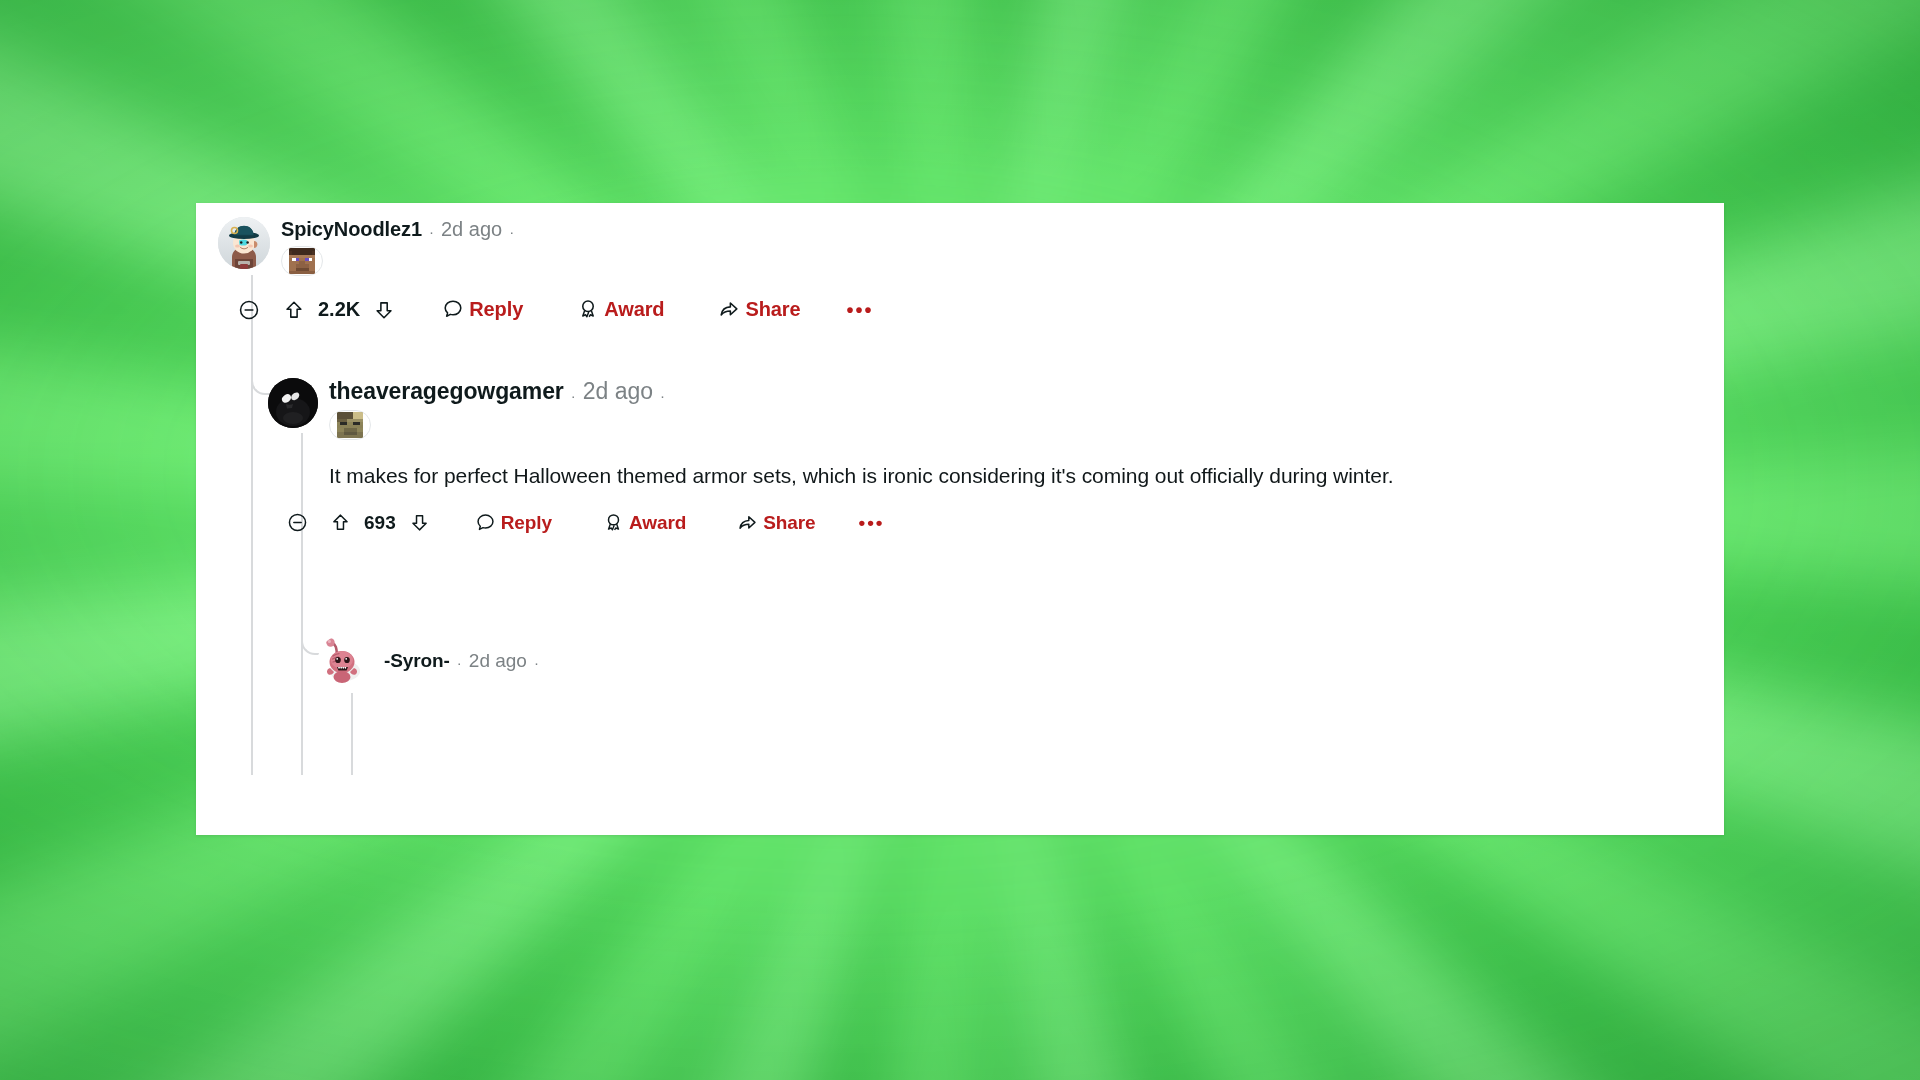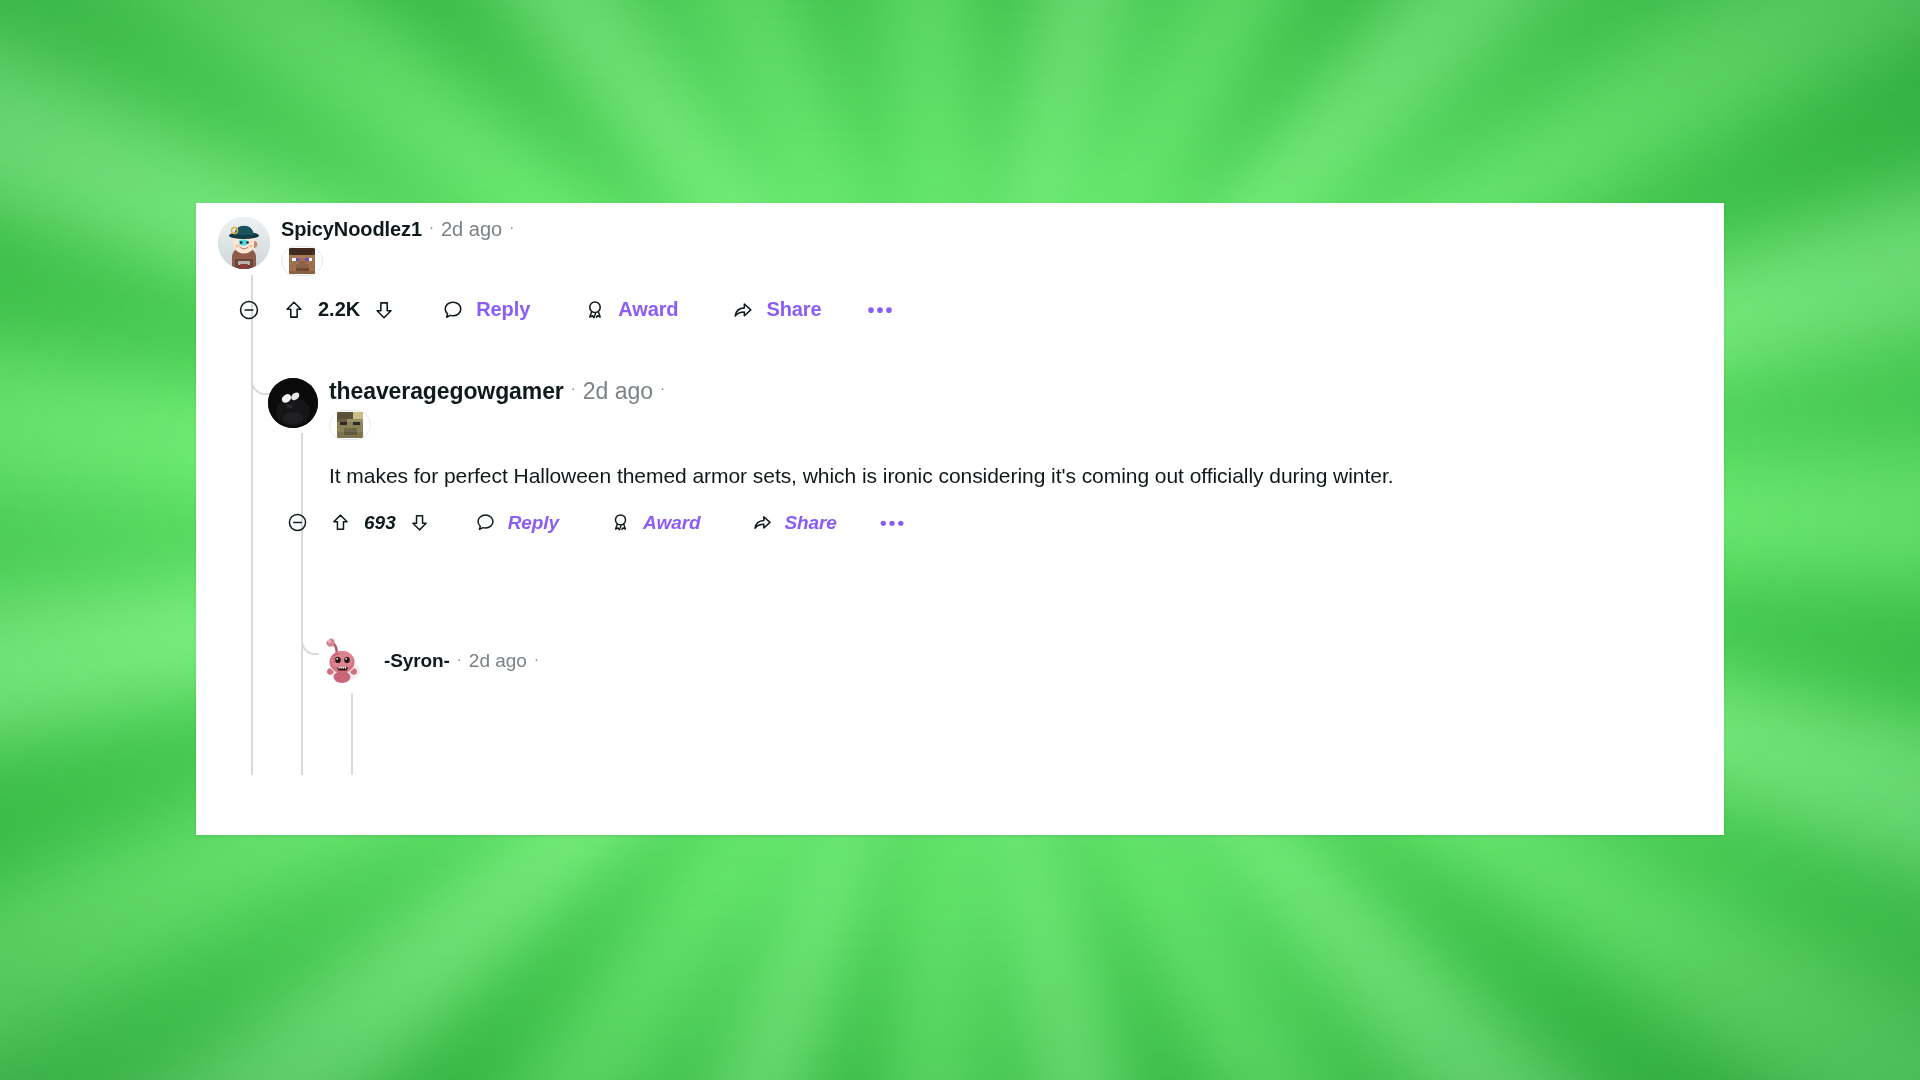--- a/index.html
+++ b/index.html
@@ -102,21 +102,21 @@
     overflow: hidden;
     position: relative;
     background: #dfe3e6;
   }
   .avatar svg { display: block; width: 100%; height: 100%; }
 
   .meta-col { padding-top: 2px; }
 
   .meta-line {
     display: flex;
-    align-items: flex-start;
+    align-items: flex-end;
     gap: 7px;
     white-space: nowrap;
     line-height: 1;
   }
   .uname {
     font-weight: 700;
     color: #0f1a1c;
     letter-spacing: -0.1px;
   }
   .dot { color: #7c8285; font-size: 15px; line-height: 1; }
@@ -144,42 +144,41 @@
   }
 
   
   .actions {
     display: flex;
     align-items: center;
     color: #0f1a1c;
   }
   .act {
     display: flex;
-    align-items: center;
-    gap: 12px;
+    gap: 5px;
     font-weight: 700;
-    color: #8b5cf6;
+    color: #b91c1c;
     letter-spacing: -0.1px;
   }
   .act svg { display: block; }
   .votecount { font-weight: 700; }
   .dots {
     font-weight: 700;
     letter-spacing: 2px;
     line-height: 0.5;
   }
 
   
   .lvl0 .uname, .lvl0 .ago { font-size: 20px; }
   .lvl0 .cbody { font-size: 22px; }
   .lvl0 .actions { font-size: 20px; }
 
   .lvl1 .uname, .lvl1 .ago { font-size: 23px; }
   .lvl1 .cbody { font-size: 21px; }
-  .lvl1 .actions { font-size: 19px; font-style: italic; }
+  .lvl1 .actions { font-size: 19px; }
 
   .lvl2 .uname, .lvl2 .ago { font-size: 19px; }
   .lvl2 .cbody { font-size: 21px; }
 
   .emoji { font-size: 21px; }
 </style>
 </head>
 <body>
 
 <div id="backdrop">

